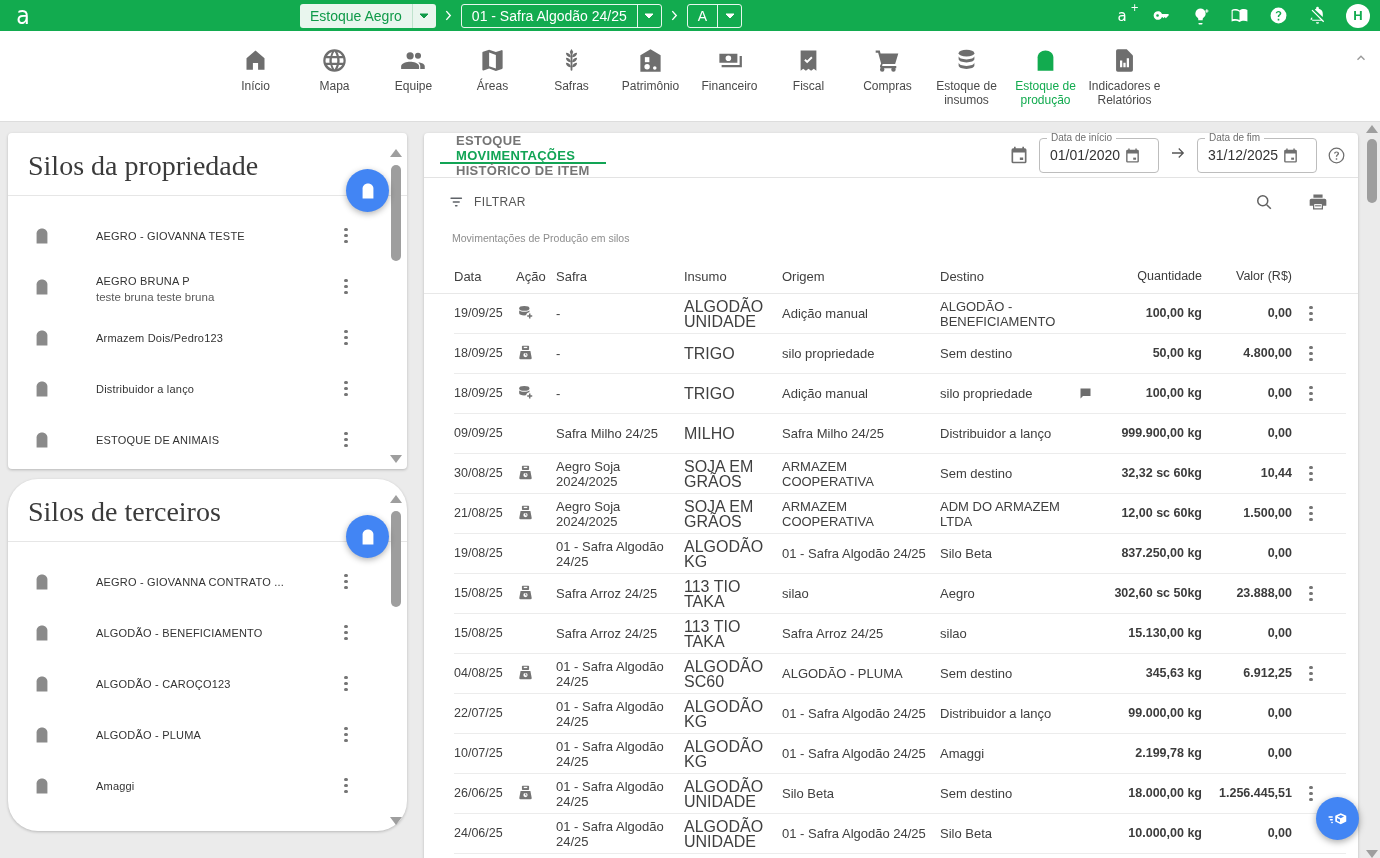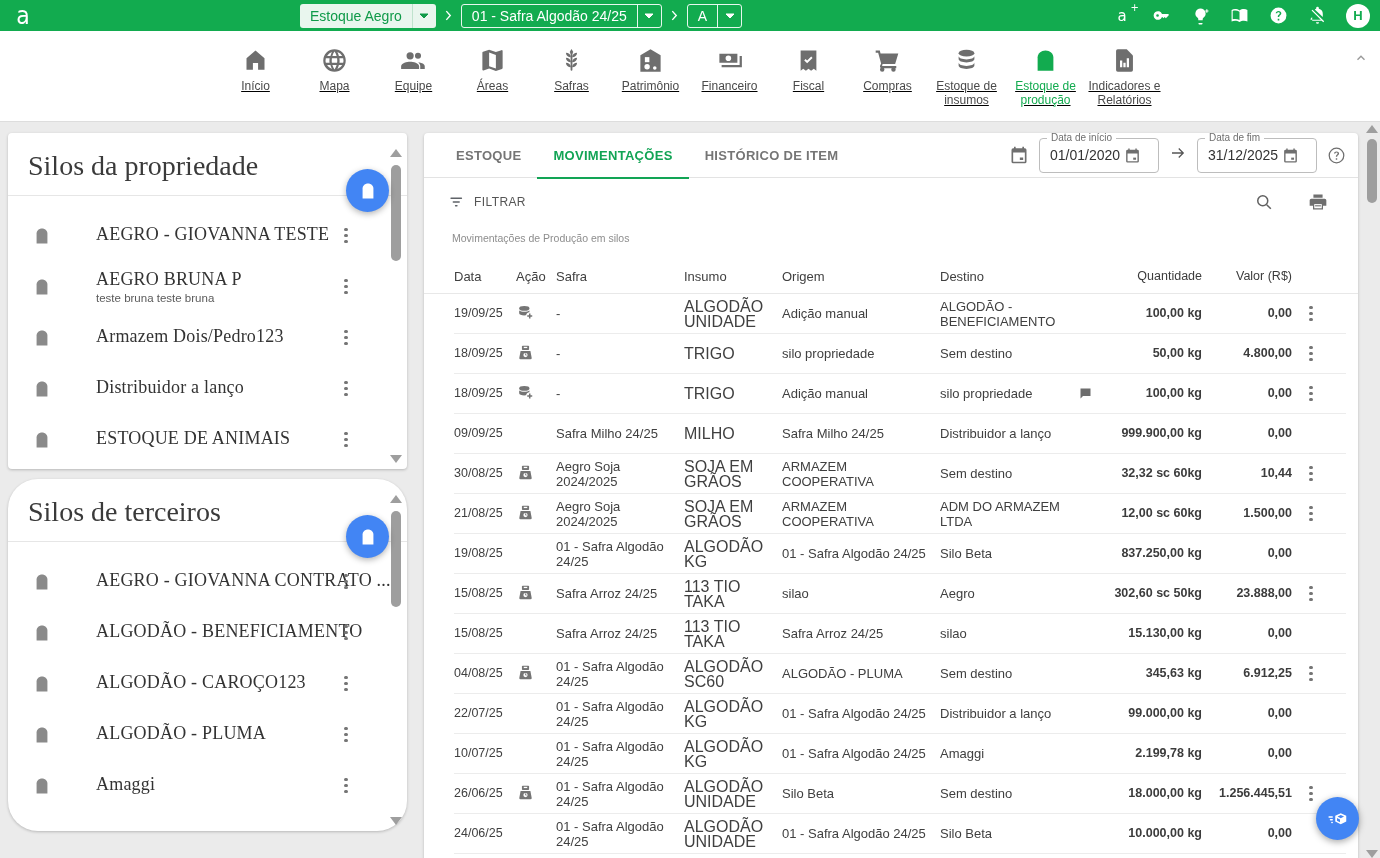--- a/index.html
+++ b/index.html
@@ -24,21 +24,21 @@
   .topbar-icons { position:absolute; right:10px; top:0; height:31px; display:flex; align-items:center; gap:19px; }
   .tb-ico { width:20px; height:20px; display:flex; align-items:center; justify-content:center; cursor:pointer; }
   .tb-ico svg { width:19px; height:19px; }
   .logo-mini { color:#fff; font-size:15px; font-family:"DejaVu Sans",sans-serif; position:relative; }
   .logo-mini .plus { position:absolute; top:-4px; right:-7px; font-size:10px; }
   .avatar { width:24px; height:24px; border-radius:50%; background:#fff; color:#12ab4f;
     font-size:13px; font-weight:bold; display:flex; align-items:center; justify-content:center; cursor:pointer;}
 
   
   .mainnav { height:91px; background:#fff; border-bottom:1px solid #ddd; position:relative;
-    display:flex; justify-content:center;text-decoration:underline; }
+    display:flex; justify-content:center; }
   .nav-items { display:flex; align-items:flex-start; gap:4px; padding-top:14px; }
   .nav-item { width:75px; display:flex; flex-direction:column; align-items:center; cursor:pointer; color:#6e6e6e; }
   .nav-item .nav-ico { height:30px; display:flex; align-items:center; }
   .nav-item svg { width:27px; height:27px; fill:#6e6e6e; }
   .nav-label { font-size:12px; color:#4a4a4a; text-align:center; line-height:14px; margin-top:4px; }
   .nav-item.active svg { fill:#12ab4f; }
   .nav-item.active .nav-label { color:#12ab4f; }
   .nav-collapse { position:absolute; right:12px; top:20px; cursor:pointer; }
 
   
@@ -51,21 +51,21 @@
   .card-divider { height:1px; background:#e6e6e6; }
   .fab { position:absolute; right:18px; top:36px; width:43px; height:43px; border-radius:50%;
     background:#4285f4; border:none; display:flex; align-items:center; justify-content:center;
     box-shadow:0 2px 6px rgba(0,0,0,.3); cursor:pointer; z-index:3; }
   .fab svg { width:20px; height:20px; }
   .silo-list { padding:14px 0 0; overflow:hidden; height:calc(100% - 57px); position:relative; }
   .silo-item { height:51px; display:flex; align-items:center; padding:0 52px 0 24px; cursor:pointer; }
   .silo-item .s-ico { width:20px; height:20px; margin-right:44px; flex:none; }
   .silo-item .s-ico svg { width:20px; height:20px; fill:#8a8a8a; }
   .silo-texts { flex:1; min-width:0; }
-  .silo-name { font-size:18px; color:#333; letter-spacing:.2px; white-space:nowrap; overflow:hidden;font-family:Liberation Serif, serif; }
+  .silo-name { font-size:11px; color:#333; letter-spacing:.2px; white-space:nowrap; overflow:hidden; }
   .silo-sub { font-size:11.5px; color:#5a5a5a; margin-top:2px; }
   .kebab { width:18px; height:22px; display:flex; flex-direction:column; align-items:center;
     justify-content:center; gap:2.5px; cursor:pointer; background:none; border:none; flex:none; }
   .kebab i { width:3.5px; height:3.5px; border-radius:50%; background:#757575; }
   .vscroll { position:absolute; right:5px; top:16px; bottom:6px; width:12px; }
   .tri-up, .tri-down { width:0; height:0; border-left:6px solid transparent; border-right:6px solid transparent; position:absolute; left:0; cursor:pointer;}
   .tri-up { border-bottom:8px solid #9e9e9e; top:0; }
   .tri-down { border-top:8px solid #9e9e9e; bottom:0; }
   .thumb { position:absolute; left:1px; width:10px; border-radius:5px; background:#9e9e9e; top:16px; height:96px; cursor:pointer;}
 
@@ -532,21 +532,21 @@
       <div class="vscroll">
         <span class="tri-up"></span>
         <span class="thumb"></span>
         <span class="tri-down"></span>
       </div>
     </section>
   </aside>
 
   <main class="main-card">
     <div class="tabbar">
-      <div style="display:flex;height:45px;">
+      <div style="display:flex;height:45px;flex-direction:column;">
   <div class="tab">
     <span>ESTOQUE</span>
   </div>
 
   <div class="tab active">
     <span>MOVIMENTAÇÕES</span>
   </div>
 
   <div class="tab">
     <span>HISTÓRICO DE ITEM</span>

